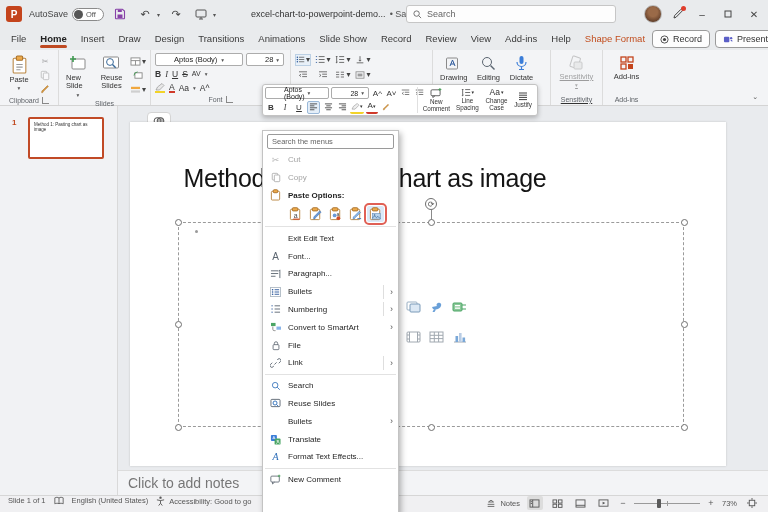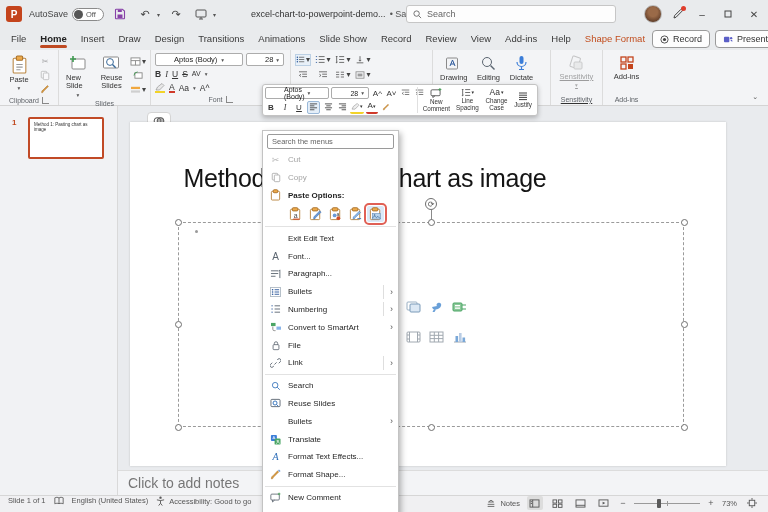--- a/index.html
+++ b/index.html
@@ -932,29 +932,20 @@
           </svg>
       </span>
       <span class="mi-lb">Translate</span>
     </div>
     <div class="mi">
       <span class="mi-ic" style="font-style:italic; color:#2b6cb8; font-family:'Liberation Serif',serif; font-size:10px;">
         <span>A</span>
       </span>
       <span class="mi-lb">Format Text Effects...</span>
     </div>
-    <div class="mi">
-      <span class="mi-ic">
-        <svg width="11" height="11" viewBox="0 0 12 12">
-            <path d="M1.5 10.8c1.6 0 2-.7 2.2-1.7L9.5 3.2 8.3 2 2.7 7.8c-1 .2-1.2 1.3-1.2 3z" fill="#d89a3e" stroke="#a8702a" stroke-width=".5"></path>
-            <path d="M8.8 1.5l1.7 1.7 1-1L9.8.5z" fill="#6a9ad8"></path>
-          </svg>
-      </span>
-      <span class="mi-lb">Format Shape...</span>
-    </div>
 
     <div class="ctx-sep"></div>
 
     <div class="mi">
       <span class="mi-ic">
         <svg width="11" height="11" viewBox="0 0 13 12">
             <rect x="1" y="2" width="10" height="7" rx="1.2" fill="none" stroke="#5b6570"></rect>
             <path d="M3 9v2.3L5.5 9" fill="none" stroke="#5b6570"></path>
             <path d="M10.8.3v3M9.3 1.8h3" stroke="#3f9950"></path>
           </svg>

